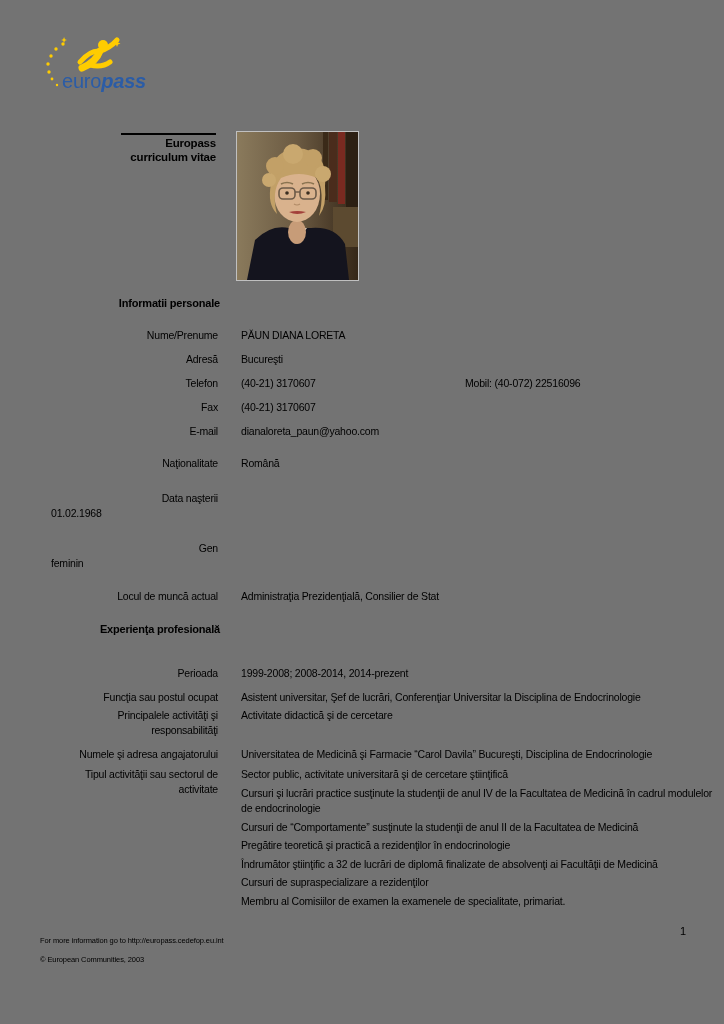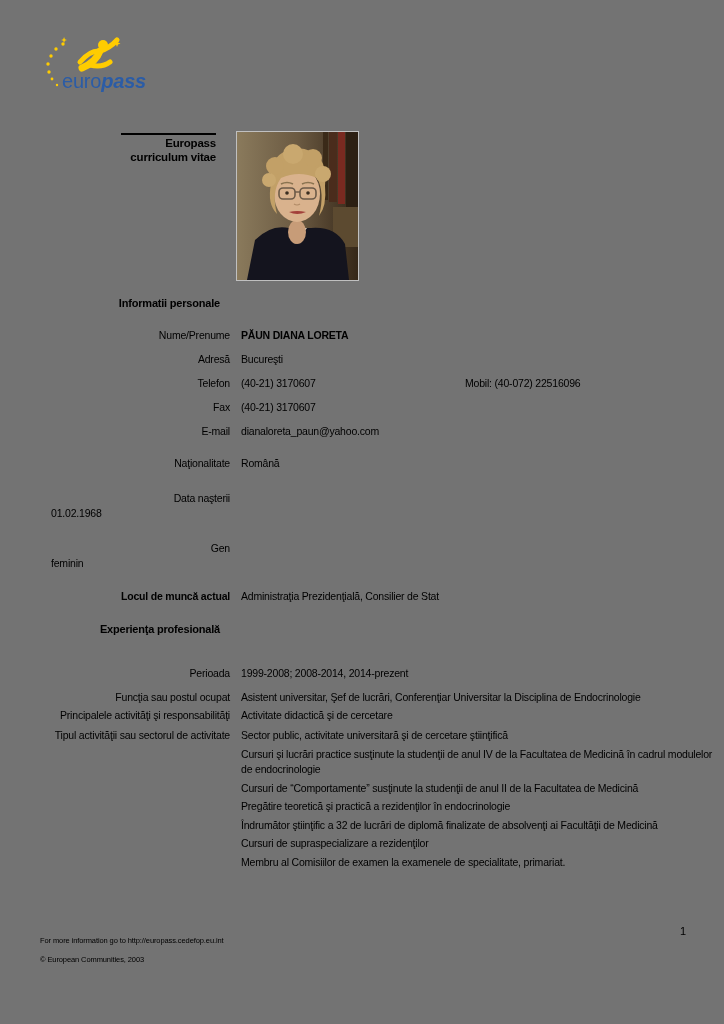--- a/index.html
+++ b/index.html
@@ -16,24 +16,24 @@
   .cv-title { position:absolute; top:133px; left:40px; width:176px; text-align:right;
               font-weight:bold; font-size:11.5px; line-height:14px; letter-spacing:-0.2px; }
   .cv-title .rule { width:95px; margin-left:auto; border-top:2px solid #000; margin-bottom:1px; }
   
   .photo { position:absolute; top:131px; left:236px; width:121px; height:148px;
            border:1px solid #c0c0c0; box-sizing:content-box; }
   .photo svg { display:block; }
   
   .content { position:absolute; top:296px; left:50px; width:667px; }
   .row { display:flex; }
-  .lbl { flex:none; width:190px; text-align:right; padding-right:10px; box-sizing:border-box; }
+  .lbl { flex:none; width:190px; text-align:right; padding-right:22px; box-sizing:border-box; }
   .val { flex:1; min-width:0; padding-left:1px; position:relative; }
   .sec { font-weight:bold; font-size:11px; padding-right:20px; }
-  .b { font-weight:bold; }
+  .b { font-weight:normal; }
   .val p { margin:0 0 3px 0; line-height:15.5px; }
   .w430 { max-width:432px; }
   .mobile { position:absolute; left:225px; top:0; white-space:nowrap; }
   
   .mt7  { margin-top:9px; }  .mt17 { margin-top:17px; }
   .mt20 { margin-top:20px;flex-direction:column; } .mt18 { margin-top:18px; }
   .mt29 { margin-top:29px; } .mt3  { margin-top:3px; }
   .mt5  { margin-top:5px; }
   
   .footer { position:absolute; top:936px; left:40px; width:667px; display:flex;
@@ -188,20 +188,24 @@
     <div class="row mt7">
       <div class="lbl">Funcţia sau postul ocupat</div>
       <div class="val">Asistent universitar, Şef de lucrări, Conferenţiar Universitar la Disciplina de Endocrinologie</div>
     </div>
 
     <div class="row mt3">
       <div class="lbl">Principalele activităţi şi responsabilităţi</div>
       <div class="val">Activitate didactică şi de cercetare</div>
     </div>
 
+    <div class="row mt7">
+      <div class="lbl">Numele şi adresa angajatorului</div>
+      <div class="val w430">Universitatea de Medicină şi Farmacie “Carol Davila” Bucureşti, Disciplina de Endocrinologie</div>
+    </div>
 
     <div class="row mt5">
       <div class="lbl">Tipul activităţii sau sectorul de activitate</div>
       <div class="val">
         <p>Sector public, activitate universitară şi de cercetare ştiinţifică</p>
         <p>Cursuri şi lucrări practice susţinute la studenţii de anul IV de la Facultatea de Medicină în cadrul modulelor de endocrinologie</p>
         <p>Cursuri de “Comportamente” susţinute la studenţii de anul II de la Facultatea de Medicină</p>
         <p>Pregătire teoretică şi practică a rezidenţilor în endocrinologie</p>
         <p class="w430">Îndrumător ştiinţific a 32 de lucrări de diplomă finalizate de absolvenţi ai Facultăţii de Medicină</p>
         <p>Cursuri de supraspecializare a rezidenţilor</p>

